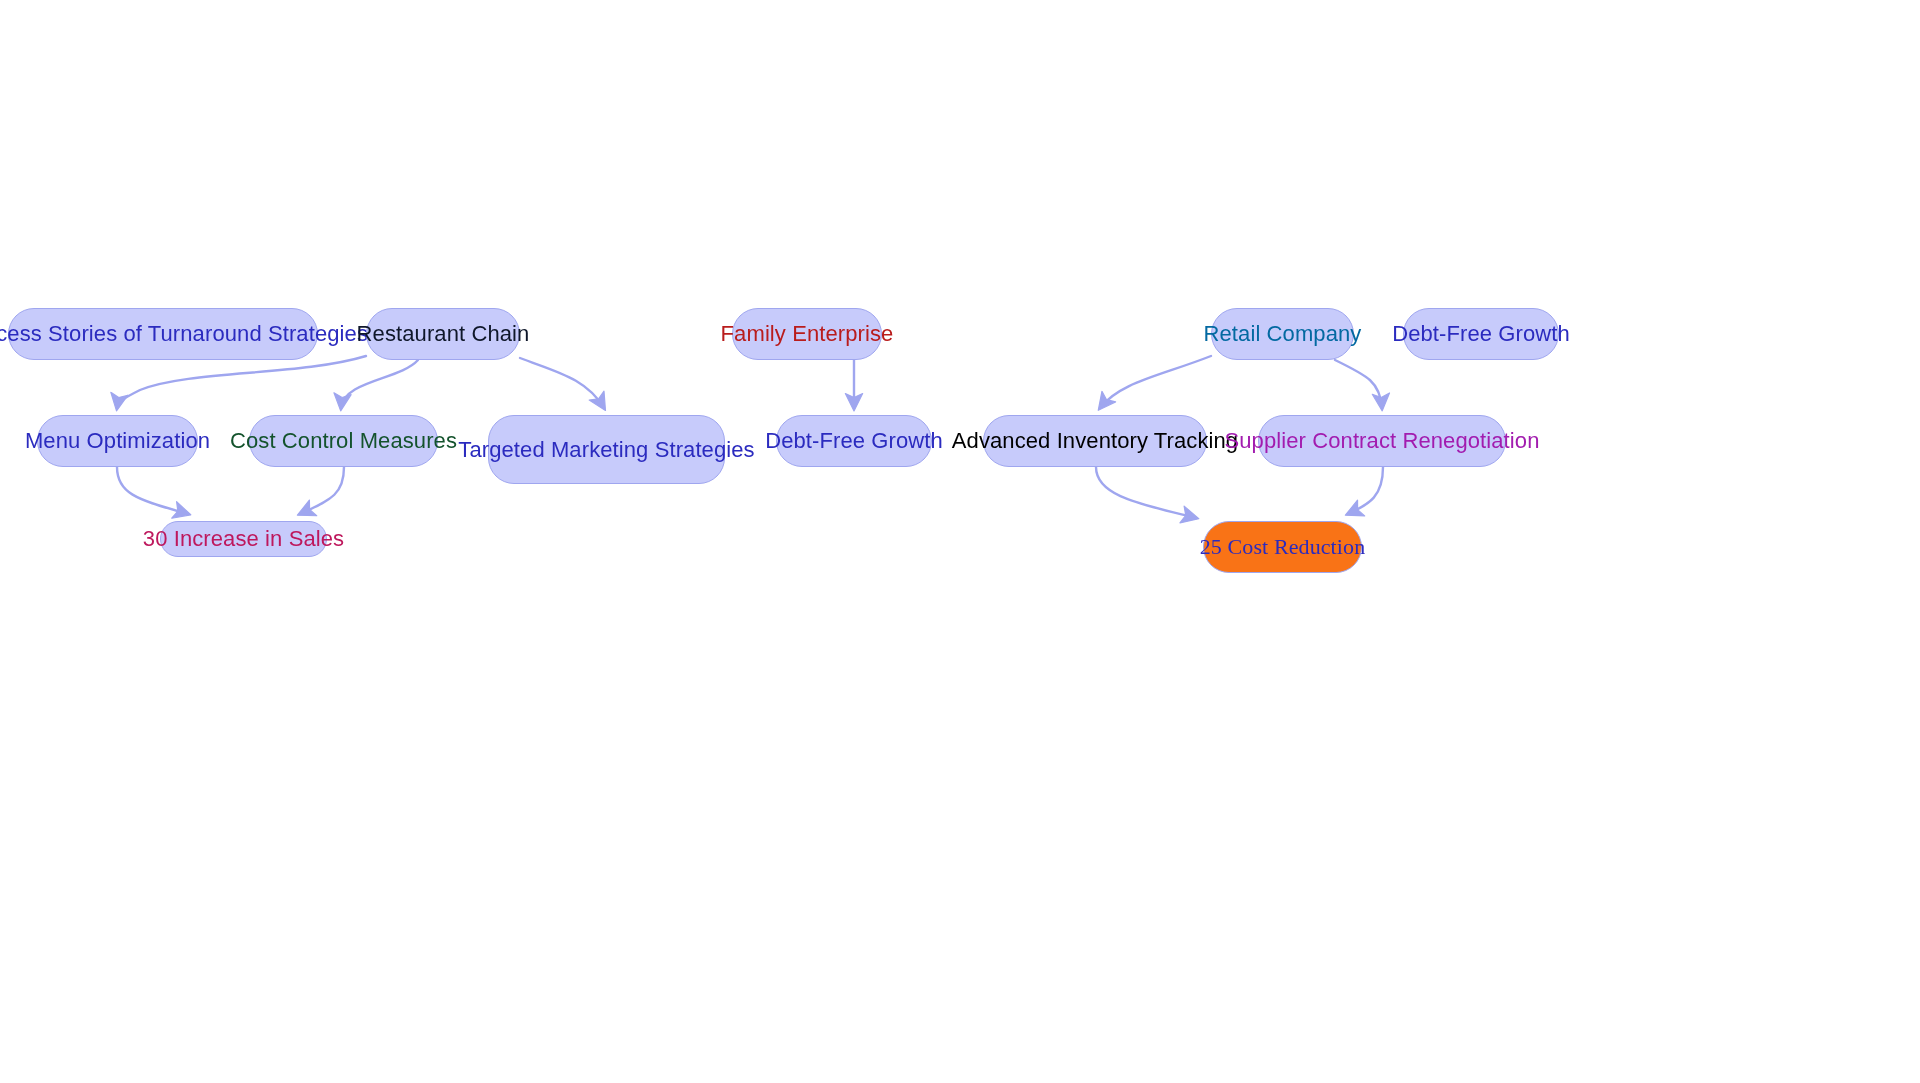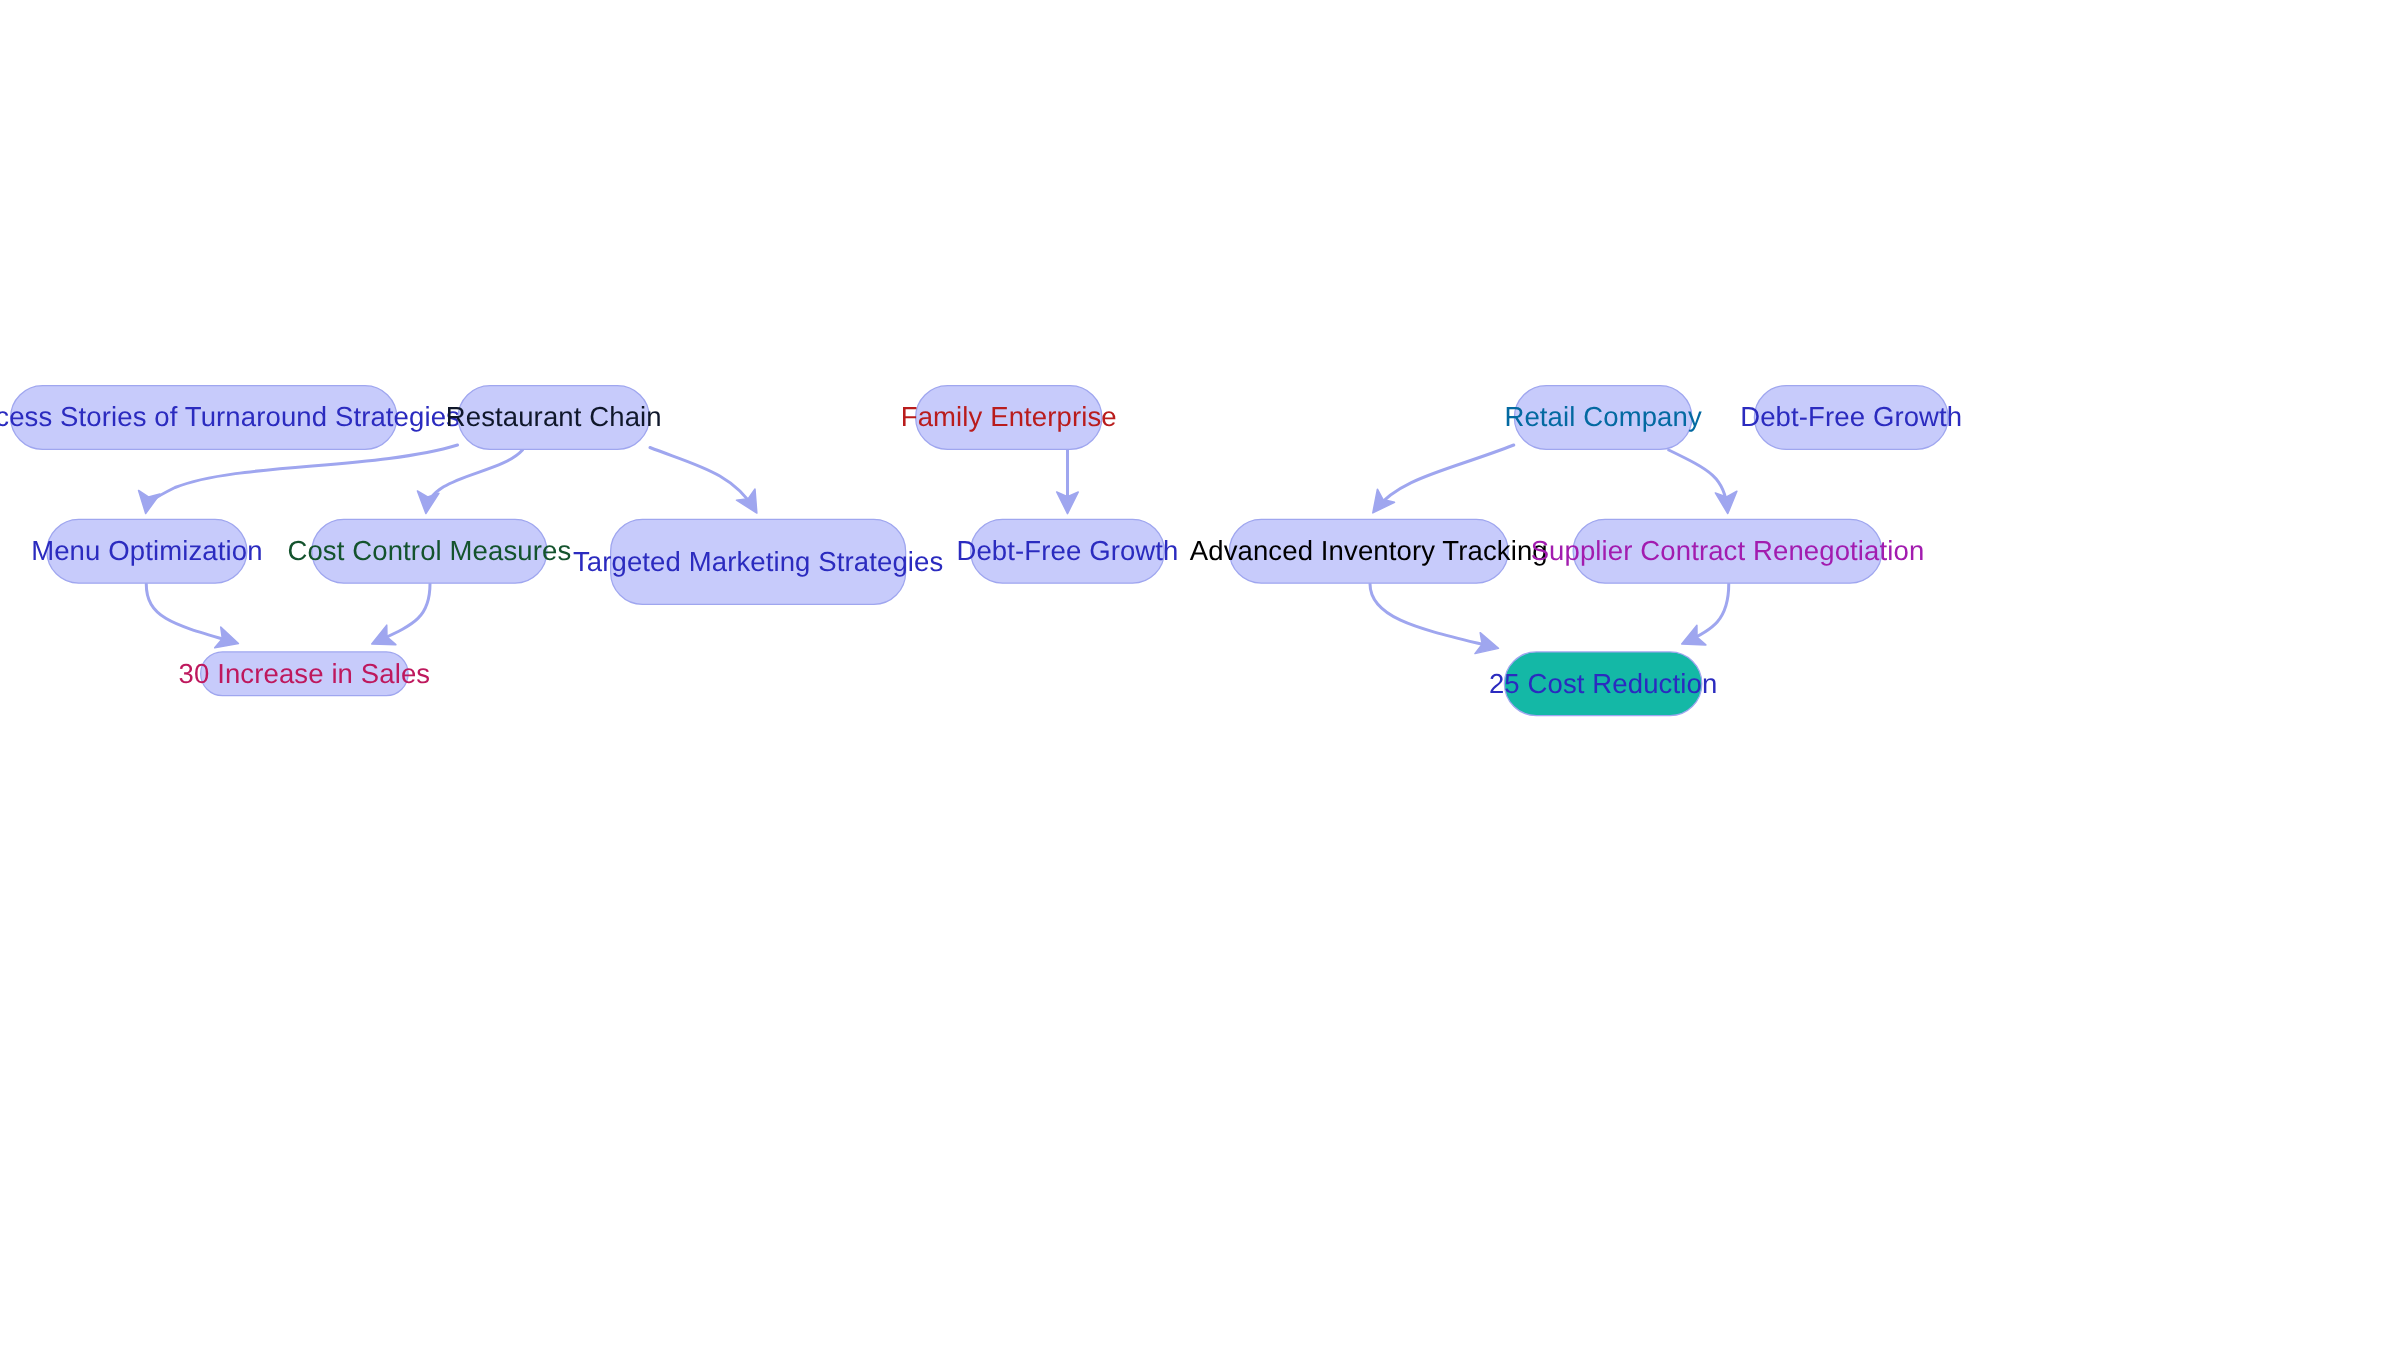--- a/index.html
+++ b/index.html
@@ -107,18 +107,18 @@
       </div>
       <div class="node" style="left: 1403px; top: 308px; width: 156px; height: 52px; background: rgb(199, 203, 251); border-color: rgb(159, 166, 239); color: rgb(43, 43, 191); border-radius: 26px;">
         <span class="node-label">Debt-Free Growth</span>
       </div>
       <div class="node" style="left: 983px; top: 415px; width: 224px; height: 52px; background: rgb(199, 203, 251); border-color: rgb(159, 166, 239); color: #000000; border-radius: 26px;">
         <span class="node-label">Advanced Inventory Tracking</span>
       </div>
       <div class="node" style="left: 1258px; top: 415px; width: 248px; height: 52px; background: rgb(199, 203, 251); border-color: rgb(159, 166, 239); color: #a21caf; border-radius: 26px;">
         <span class="node-label">Supplier Contract Renegotiation</span>
       </div>
-      <div class="node" style="left: 1203px; top: 521px; width: 159px; height: 52px; background: #14b8a6; border-color: rgb(159, 166, 239); color: rgb(43, 43, 191); border-radius: 26px;">
+      <div class="node" style="left: 1203px; top: 521px; width: 159px; height: 52px; background: #f97316; border-color: rgb(159, 166, 239); color: rgb(43, 43, 191); border-radius: 26px; font-family: Liberation Serif, serif;">
         <span class="node-label">25 Cost Reduction</span>
       </div>
     </div>
 
 </div>
 
 </body></html>

